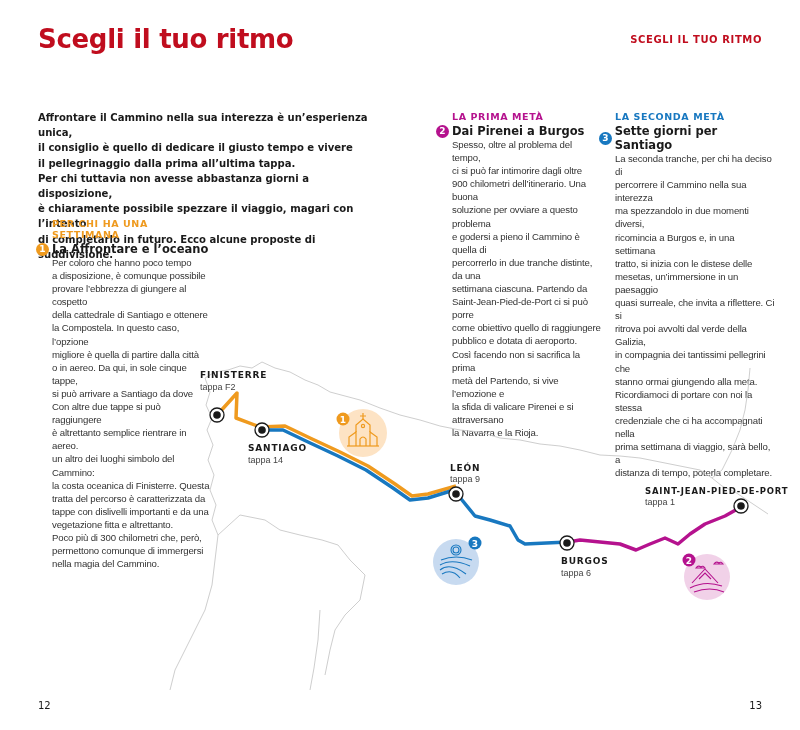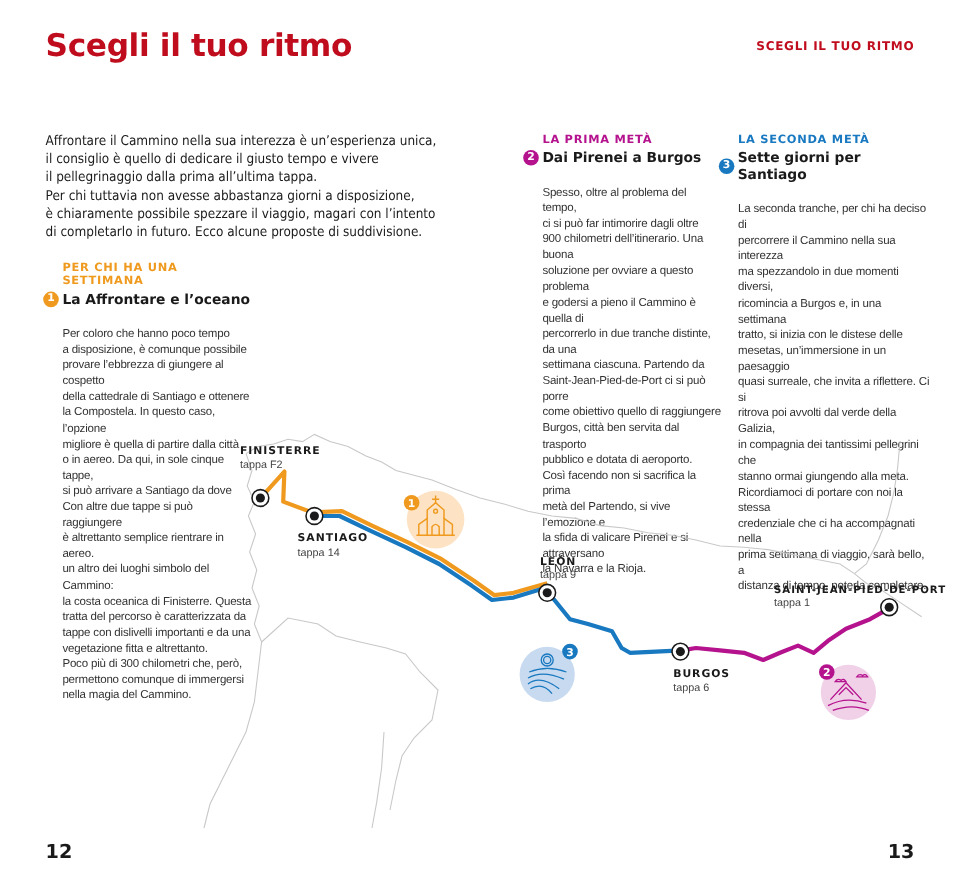--- a/index.html
+++ b/index.html
@@ -2,39 +2,39 @@
 <html><head>
 <meta charset="utf-8">
 <style>
   html, body { margin:0; padding:0; background:#fff; }
   body { width:800px; height:730px; position:relative; overflow:hidden;
          font-family:"Liberation Sans", sans-serif; color:#1a1a1a; }
   .title { position:absolute; left:38px; top:24px; font-size:26px; font-weight:bold;
            color:#c00d1e; letter-spacing:-0.3px; font-family:"DejaVu Sans", sans-serif; }
   .running-head { position:absolute; right:38px; top:34px; font-size:10px; font-weight:bold;
            color:#c00d1e; letter-spacing:0.6px; font-family:"DejaVu Sans", sans-serif; }
-  .intro { position:absolute; left:38px; top:110px; width:340px; font-size:11.2px; font-weight:normal;
+  .intro { position:absolute; left:38px; top:110px; width:340px; font-size:11.2px; font-weight:bold;
            line-height:15.2px; color:#1a1a1a; font-family:"DejaVu Sans Condensed","DejaVu Sans", sans-serif; }
   .intro p { margin:0; }
   .section { position:absolute; }
   .kicker { font-size:9.5px; font-weight:bold; letter-spacing:0.6px; font-family:"DejaVu Sans", sans-serif; }
   .heading { font-size:11.5px; font-weight:bold; margin-top:2px; display:flex; align-items:center;
              font-family:"DejaVu Sans", sans-serif; color:#1a1a1a; }
   .num { display:inline-flex; width:13px; height:13px; border-radius:50%; color:#fff; font-size:9px;
          font-weight:bold; align-items:center; justify-content:center; margin-right:3px; margin-left:-16px; }
-  .body-text { font-size:9.6px; line-height:13.1px; color:#333; margin-top:16px;
+  .body-text { font-size:9.6px; line-height:13.1px; color:#333; margin-top:0;
                font-family:"Liberation Sans Narrow","Liberation Sans", sans-serif; letter-spacing:-0.15px; }
   #sec1 { left:52px; top:218px; width:160px; }
   #sec2 { left:452px; top:111px; width:150px; }
   #sec3 { left:615px; top:111px; width:160px; }
   .map { position:absolute; left:0; top:0; width:800px; height:730px; pointer-events:none; }
   .map * { pointer-events:auto; }
   .city-name { font-size:9px; font-weight:bold; letter-spacing:0.8px; font-family:"DejaVu Sans", sans-serif; fill:#1a1a1a; }
   .city-stage { font-size:9px; fill:#444; font-family:"Liberation Sans", sans-serif; }
-  .page-num { position:absolute; top:700px; font-size:16px; font-weight:bold; font-family:"DejaVu Sans", sans-serif; }
+  .page-num { position:absolute; top:700px; font-size:10px; font-weight:normal; font-family:"DejaVu Sans", sans-serif; }
 </style>
 </head>
 <body>
 
 <div class="title">Scegli il tuo ritmo</div>
 <div class="running-head">SCEGLI IL TUO RITMO</div>
 
 <div class="intro">
   <p>Affrontare il Cammino nella sua interezza è un’esperienza unica,</p>
   <p>il consiglio è quello di dedicare il giusto tempo e vivere</p>
@@ -81,21 +81,20 @@
   <div class="body-text">
       <div>Spesso, oltre al problema del tempo,</div>
       <div>ci si può far intimorire dagli oltre</div>
       <div>900 chilometri dell’itinerario. Una buona</div>
       <div>soluzione per ovviare a questo problema</div>
       <div>e godersi a pieno il Cammino è quella di</div>
       <div>percorrerlo in due tranche distinte, da una</div>
       <div>settimana ciascuna. Partendo da</div>
       <div>Saint-Jean-Pied-de-Port ci si può porre</div>
       <div>come obiettivo quello di raggiungere</div>
-      <div>Burgos, città ben servita dal trasporto</div>
       <div>pubblico e dotata di aeroporto.</div>
       <div>Così facendo non si sacrifica la prima</div>
       <div>metà del Partendo, si vive l’emozione e</div>
       <div>la sfida di valicare Pirenei e si attraversano</div>
       <div>la Navarra e la Rioja.</div>
     </div>
 </div>
 
 <div class="section" id="sec3">
   <div class="kicker" style="color:#1878c0">LA SECONDA METÀ</div>

